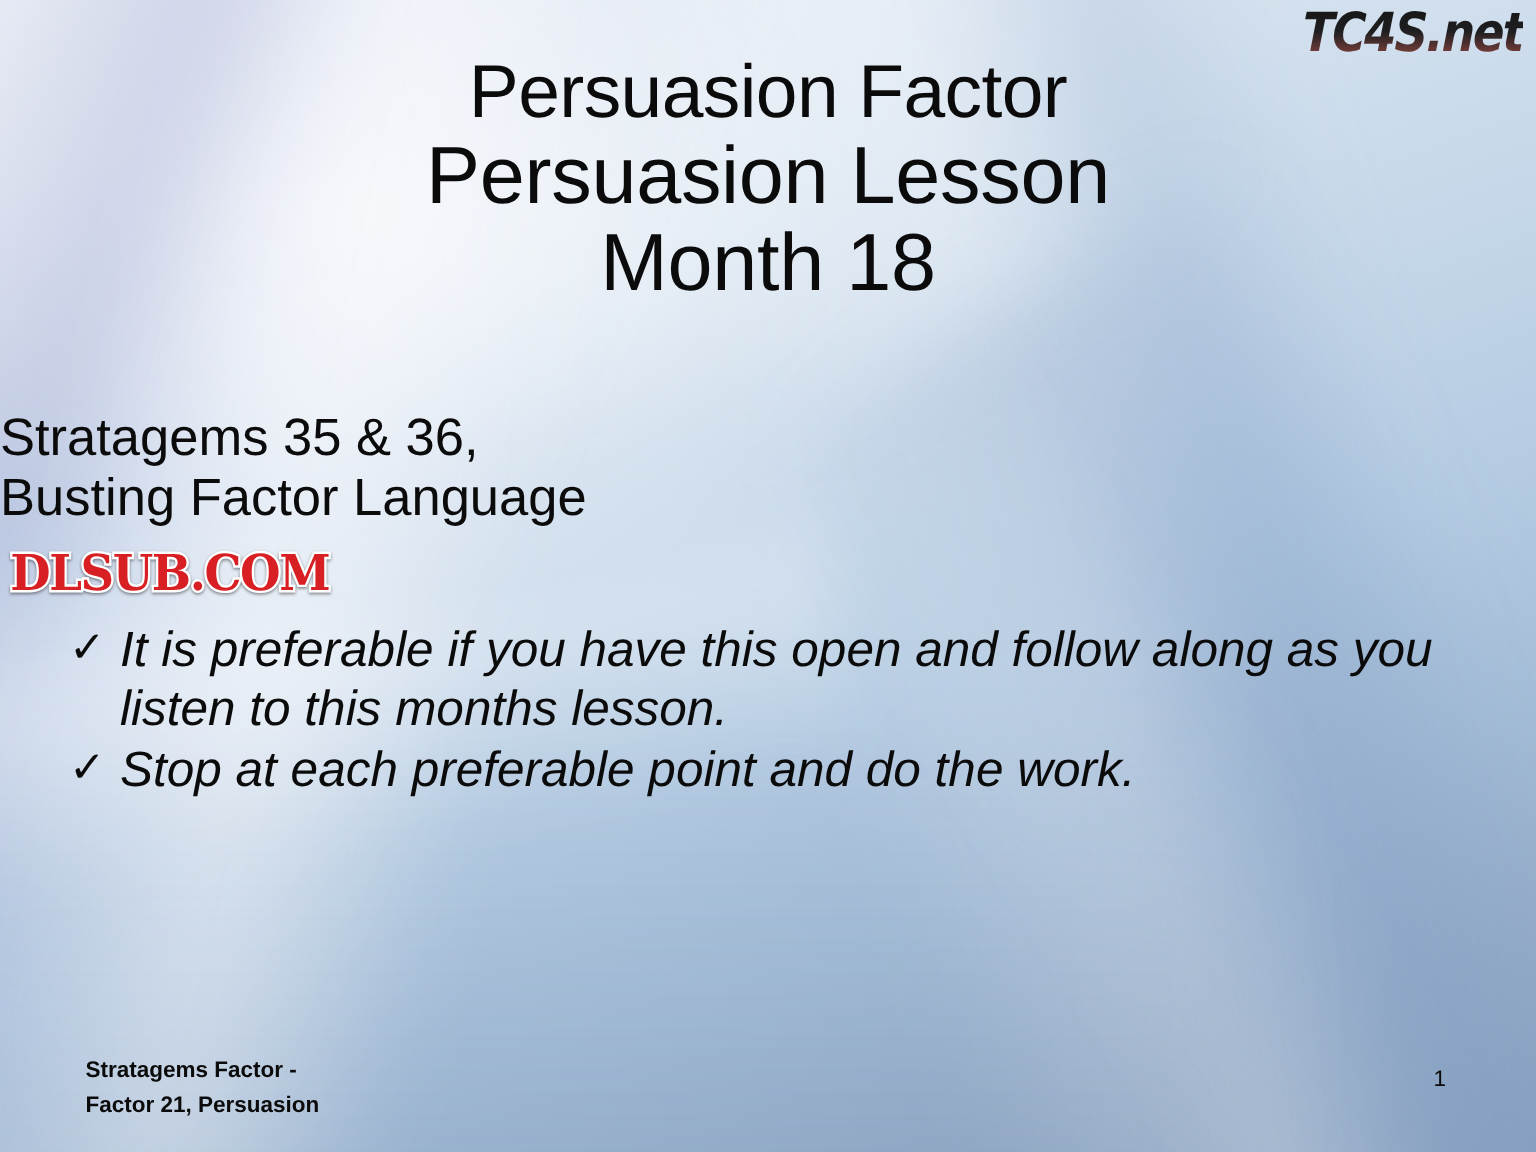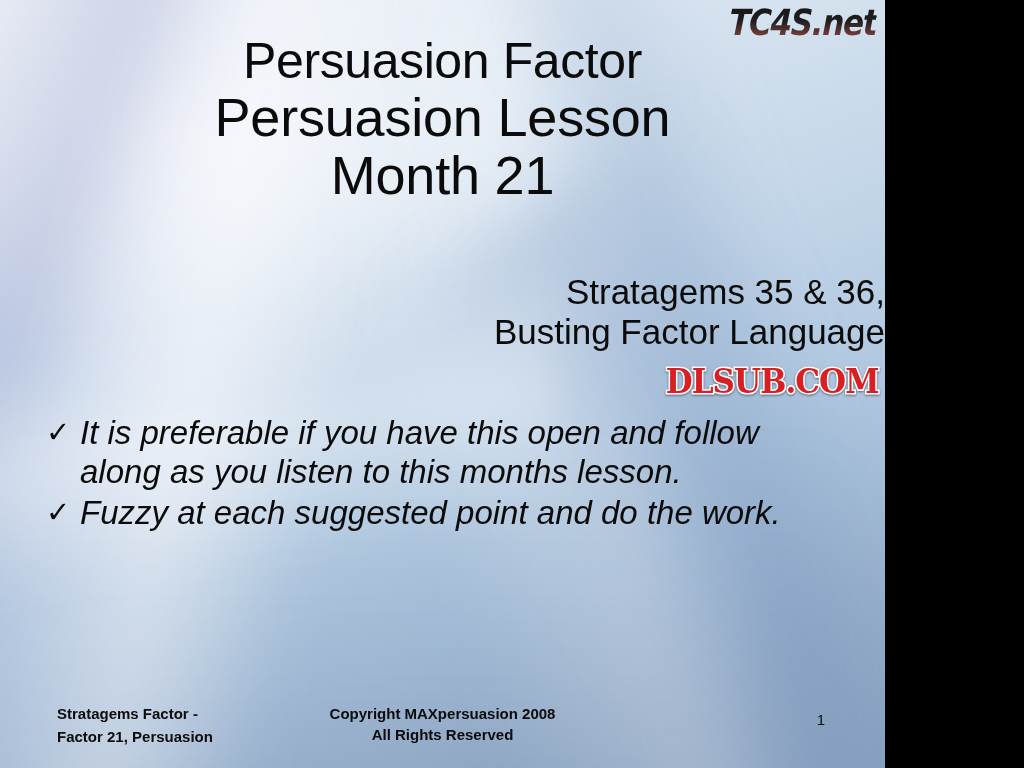--- a/index.html
+++ b/index.html
@@ -4,21 +4,21 @@
 <title>Persuasion Factor Slide</title>
 <style>
   html, body {
     margin: 0;
     padding: 0;
     background: #000;
   }
 
   #slide {
     position: relative;
-    width: 885px;
+    width: 1024px;
     height: 768px;
     overflow: hidden;
     font-family: "Liberation Sans", sans-serif;
     color: #0b0b0b;
     
     background:
       radial-gradient(ellipse 70% 55% at 22% 18%, rgba(255,255,255,0.92) 0%, rgba(255,255,255,0.0) 62%),
       linear-gradient(160deg,
         #eef2f8 0%,
         #e2eaf4 14%,
@@ -117,21 +117,21 @@
     font-size: 54px;
     font-weight: 400;
     letter-spacing: -0.2px;
   }
 
   
   #subtitle-block {
     position: absolute;
     top: 272px;
     left: 0; right: 0;
-    text-align: right;
+    text-align: left;
     line-height: 1.14;
     font-size: 35px;
     font-weight: 400;
   }
 
   
   #bullet-list {
     position: absolute;
     top: 414px;
     left: 46px;
@@ -195,21 +195,21 @@
     background-clip: text;
     color: transparent;
     -webkit-text-fill-color: transparent;
     text-shadow: none;
   }
 
   #watermark-dlsub {
     position: absolute;
     top: 362px;
     left: 0; right: 0;
-    text-align: right;
+    text-align: left;
     pointer-events: none;
   }
   #watermark-dlsub .wm-text {
     display: inline-block;
     font-family: "DejaVu Serif", serif;
     font-size: 33px;
     font-weight: 700;
     letter-spacing: -1px;
     color: #d81f23;
     transform: scaleX(0.94);
@@ -247,52 +247,48 @@
   <div class="streak streak-c"></div>
   <div class="streak streak-d"></div>
   <div class="streak streak-e"></div>
   <div class="streak streak-f"></div>
 
   <div class="content">
 
     <div id="title-block">
       <div class="title-line-1">Persuasion Factor</div>
       <div class="title-line-2">Persuasion Lesson</div>
-      <div class="title-line-3">Month 21</div>
+      <div class="title-line-3">Month 18</div>
     </div>
 
     <div id="subtitle-block">
       <div>Stratagems 35 &amp; 36,</div>
       <div>Busting Factor Language</div>
     </div>
 
     <div id="watermark-dlsub">
       <span class="wm-text">DLSUB.COM</span>
     </div>
 
     <div id="bullet-list">
       <div class="bullet">
         <span class="bullet-mark">✓</span>
         <span class="bullet-text">It is preferable if you have this open and follow along as you listen to this months lesson.</span>
       </div>
       <div class="bullet">
         <span class="bullet-mark">✓</span>
-        <span class="bullet-text">Fuzzy at each suggested point and do the work.</span>
+        <span class="bullet-text">Stop at each preferable point and do the work.</span>
       </div>
     </div>
 
     <div id="footer-left">
       <div>Stratagems Factor -</div>
       <div>Factor 21, Persuasion</div>
     </div>
 
-    <div id="footer-center">
-      <div>Copyright MAXpersuasion 2008</div>
-      <div>All Rights Reserved</div>
-    </div>
 
     <div id="page-number">1</div>
 
     <div id="watermark-tc4s">TC4S.net</div>
 
 
   </div>
 </div>
 
 </body></html>

